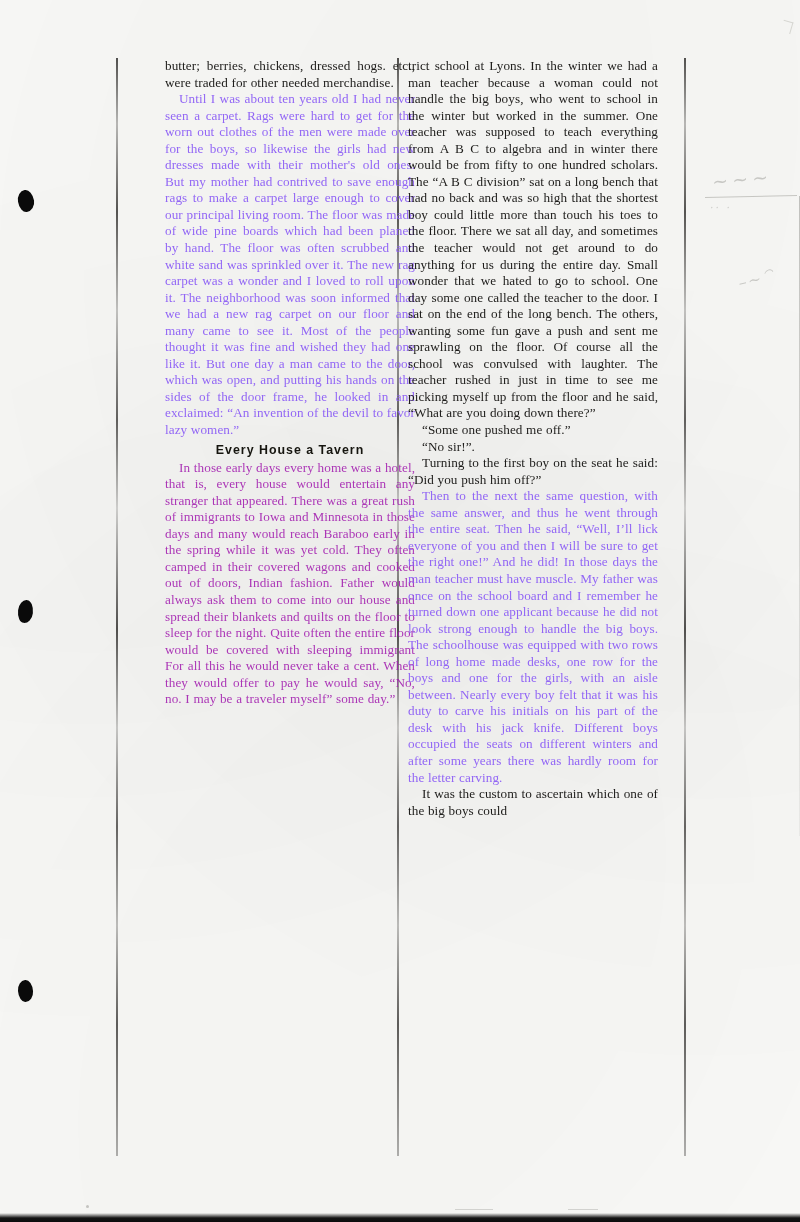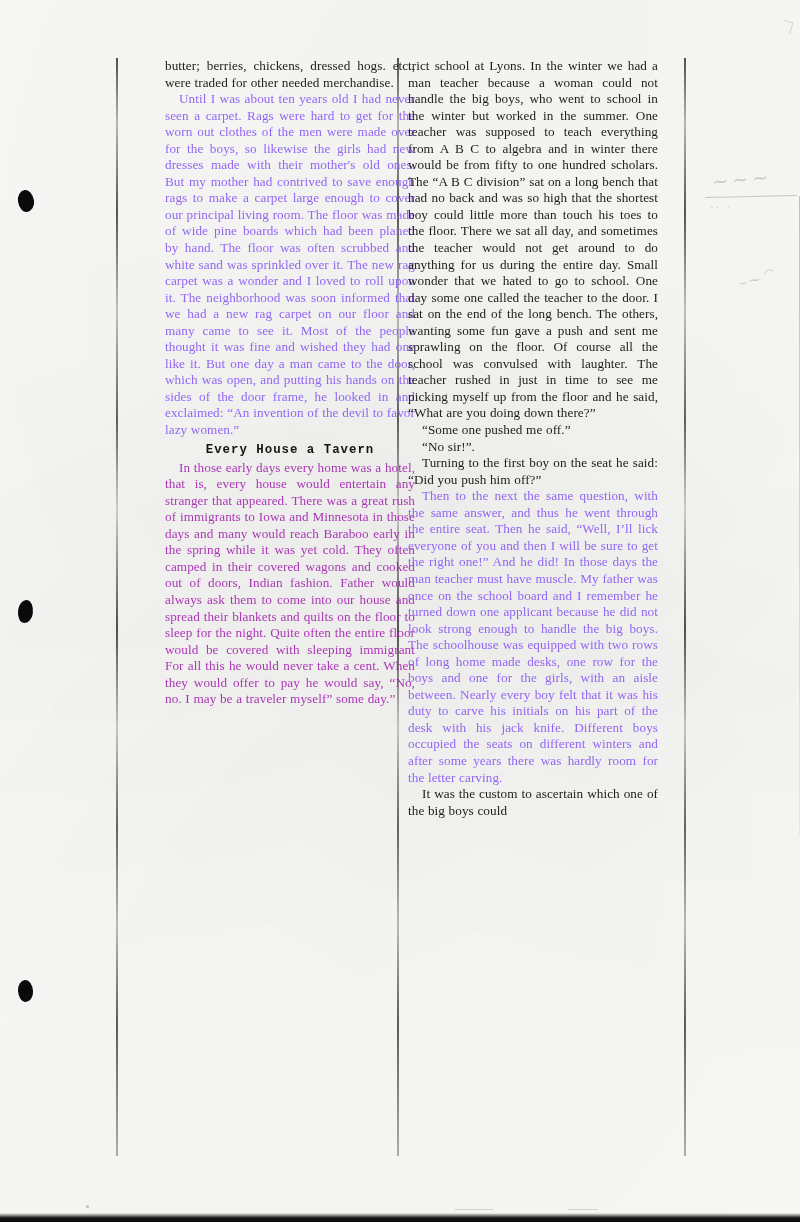--- a/index.html
+++ b/index.html
@@ -96,21 +96,21 @@
   
   .para.ink-a { color: #1d1c1a; }
   .para.ink-b { color: #8b5cf6; opacity: .93; }
   .para.ink-c { color: #a21caf; opacity: .88; }
   .para.ink-faint { color: #3b3936; opacity: .62; }
 
   
   .subhead {
     margin: 2px 0 1px 0;
     text-align: center;
-    font-family: Liberation Mono, monospace;
+    font-family: Liberation Sans, sans-serif;
     font-weight: 700;
     font-size: 12.4px;
     line-height: 18px;
     letter-spacing: .08em;
     color: #16150f;
   }
   .subhead.worn { opacity: .78; }
 
   
   .ink-blot {

